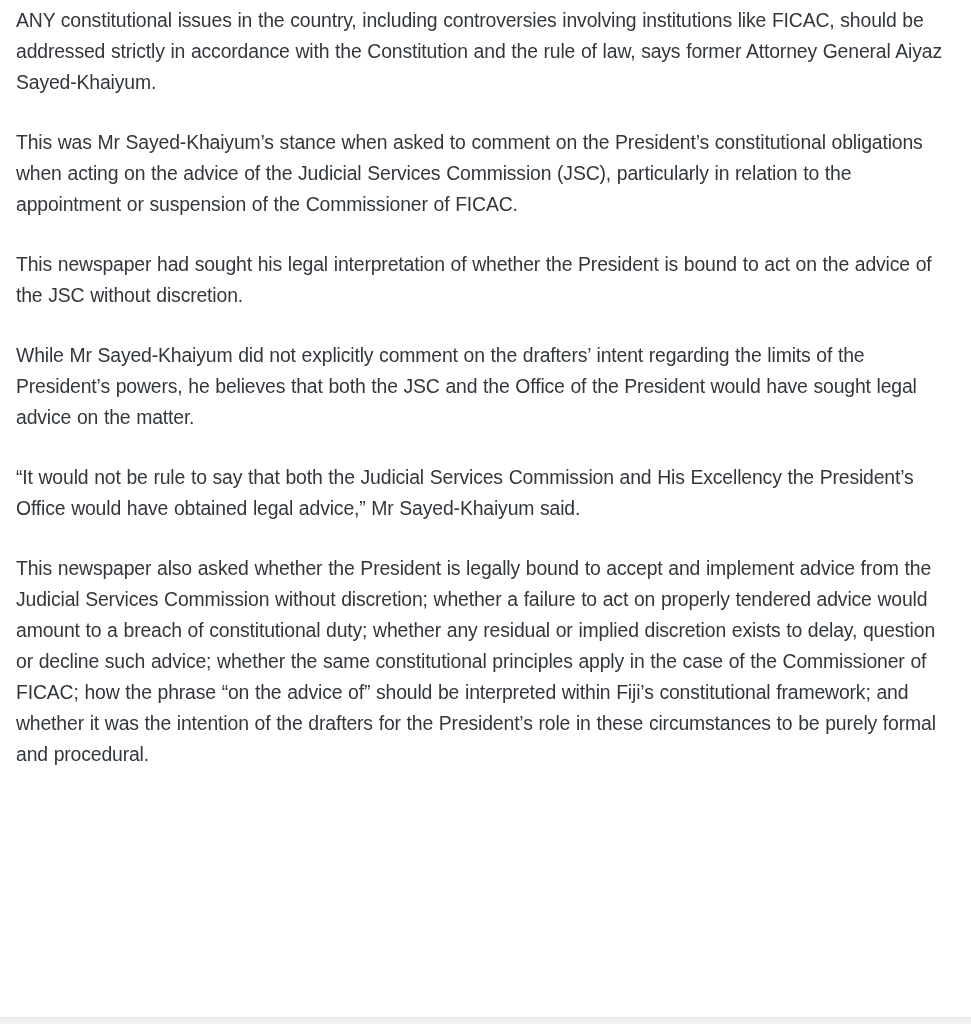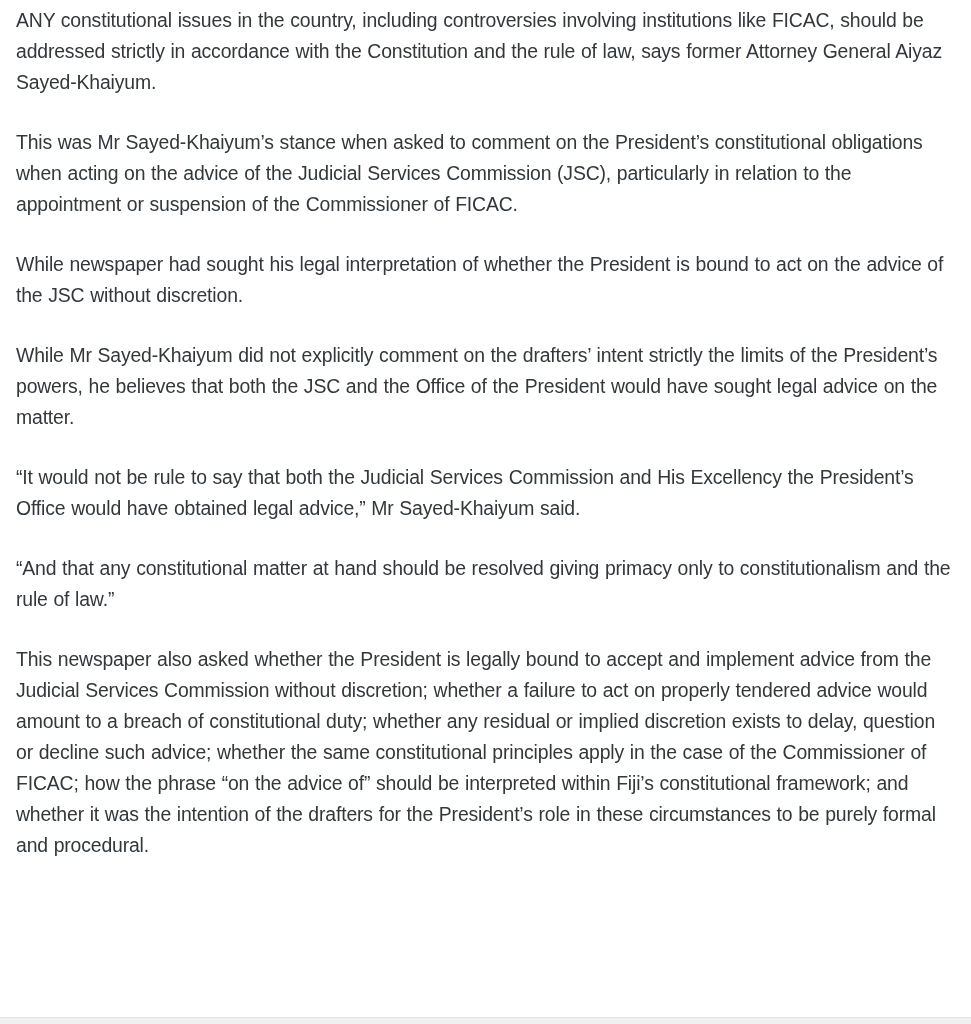--- a/index.html
+++ b/index.html
@@ -38,19 +38,18 @@
     background: #f1f1f3;
     border-top: 1px solid #e3e3e6;
   }
 </style>
 </head>
 <body>
 
 <div class="article-body">
   <p>ANY constitutional issues in the country, including controversies involving institutions like FICAC, should be addressed strictly in accordance with the Constitution and the rule of law, says former Attorney General Aiyaz Sayed-Khaiyum.</p>
   <p>This was Mr Sayed-Khaiyum’s stance when asked to comment on the President’s constitutional obligations when acting on the advice of the Judicial Services Commission (JSC), particularly in relation to the appointment or suspension of the Commissioner of FICAC.</p>
-  <p>While newspaper had sought his legal interpretation of whether the President is bound to act on the advice of the JSC without discretion.</p>
-  <p>While Mr Sayed-Khaiyum did not explicitly comment on the drafters’ intent strictly the limits of the President’s powers, he believes that both the JSC and the Office of the President would have sought legal advice on the matter.</p>
+  <p>This newspaper had sought his legal interpretation of whether the President is bound to act on the advice of the JSC without discretion.</p>
+  <p>While Mr Sayed-Khaiyum did not explicitly comment on the drafters’ intent regarding the limits of the President’s powers, he believes that both the JSC and the Office of the President would have sought legal advice on the matter.</p>
   <p>“It would not be rule to say that both the Judicial Services Commission and His Excellency the President’s Office would have obtained legal advice,” Mr Sayed-Khaiyum said.</p>
-  <p>“And that any constitutional matter at hand should be resolved giving primacy only to constitutionalism and the rule of law.”</p>
   <p>This newspaper also asked whether the President is legally bound to accept and implement advice from the Judicial Services Commission without discretion; whether a failure to act on properly tendered advice would amount to a breach of constitutional duty; whether any residual or implied discretion exists to delay, question or decline such advice; whether the same constitutional principles apply in the case of the Commissioner of FICAC; how the phrase “on the advice of” should be interpreted within Fiji’s constitutional framework; and whether it was the intention of the drafters for the President’s role in these circumstances to be purely formal and procedural.</p>
   <div class="page-bottom-edge"></div>
 </div>
 
 </body></html>

